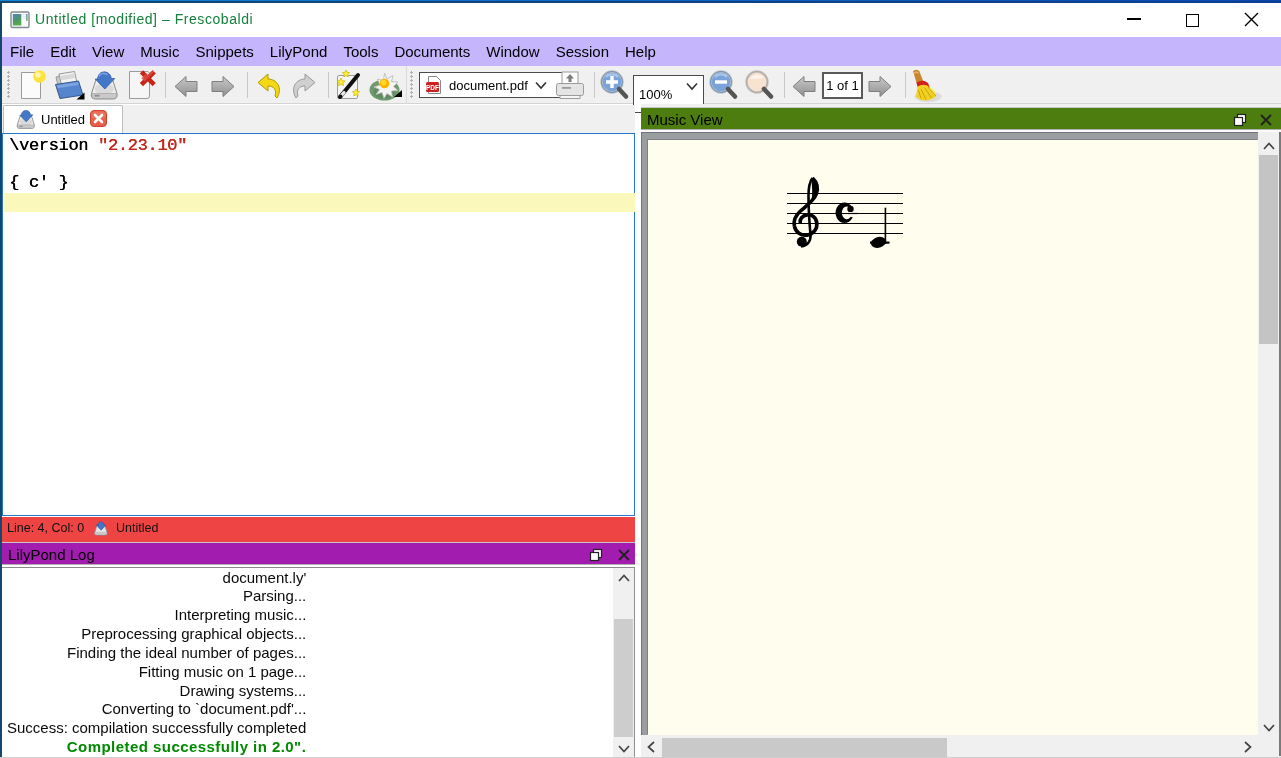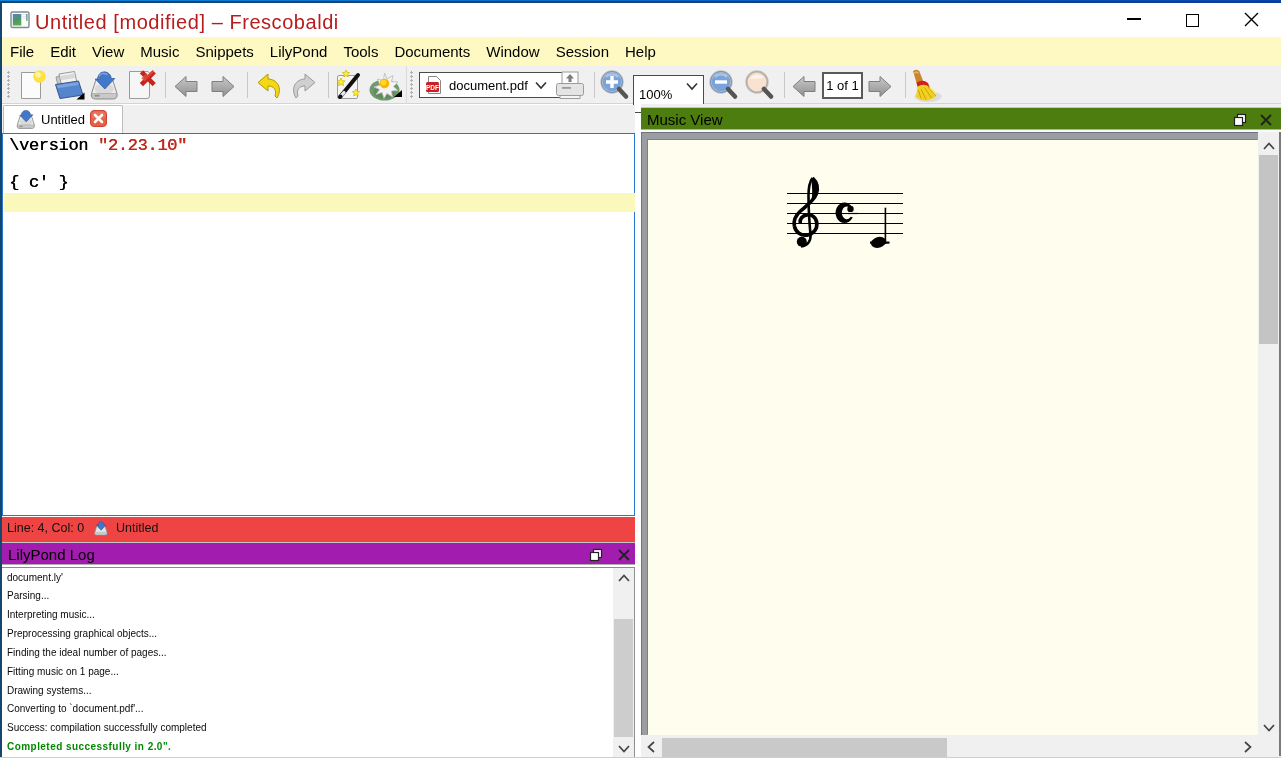--- a/index.html
+++ b/index.html
@@ -7,26 +7,26 @@
 body { font-family:"Liberation Sans", sans-serif; position:relative; background:#ffffff; }
 .abs { position:absolute; }
 
 
 #topline1 { top:0; left:0; width:1281px; height:1px; background:linear-gradient(to right,#0c85da,#0b45ae); }
 #topline2 { top:1px; left:0; width:1281px; height:2px; background:linear-gradient(to right,#15466c,#0c3f92); }
 #leftborder { top:1px; left:0; width:2px; height:757px; background:#15466c; }
 
 
 #titlebar { top:3px; left:2px; width:1279px; height:34px; background:#ffffff; }
-#titletext { top:11px; left:35px; font-size:20px; letter-spacing:0.55px; color:#b91c1c; }
+#titletext { top:11px; left:35px; font-size:14px; letter-spacing:0.55px; color:#15803d; }
 #min { top:18px; left:1127px; width:14px; height:2px; background:#000; }
 #max { top:14px; left:1186px; width:13px; height:13px; border:1.2px solid #000; }
 
 
-#menubar { top:37px; left:2px; width:1279px; height:29px; background:#fef9c3; display:flex; align-items:center; font-size:15px; color:#000; }
+#menubar { top:37px; left:2px; width:1279px; height:29px; background:#c4b5fd; display:flex; align-items:center; font-size:15px; color:#000; }
 #menubar span { padding:0 8px; }
 
 
 #toolbar { top:66px; left:2px; width:1279px; height:38px; background:#f0f0f0; border-bottom:1px solid #d4d4d4; }
 .tsep { position:absolute; top:6px; width:1px; height:26px; background:#c8c8c8; }
 .handle { position:absolute; top:5px; width:4px; height:28px;
   background-image:radial-gradient(circle at 1.5px 1.5px,#b0b0b0 1px,transparent 1.2px);
   background-size:4px 4px; }
 
 
@@ -37,21 +37,21 @@
 #tab { position:absolute; top:0; left:1px; width:120px; height:28px; background:#ffffff; border:1px solid #bdbdbd; border-bottom:none; border-radius:2px 2px 0 0; }
 #tabtext { position:absolute; left:39px; top:7px; font-size:13px; color:#000; }
 #editor { top:133px; left:2px; width:633px; height:383px; background:#ffffff; border:1.5px solid #2677cd; font-family:"Liberation Mono", monospace; font-size:17px; letter-spacing:-0.32px; line-height:18.7px; color:#000; text-shadow:0.4px 0 0 currentColor; }
 #edlines { position:absolute; top:3px; left:6px; white-space:pre; }
 #curline { position:absolute; top:59.1px; left:1px; width:631px; height:18.7px; background:#fbf8bb; }
 .str { color:#c2271b; }
 #statusbar { top:517px; left:2px; width:633px; height:38px; background:#ef4444; font-size:12.5px; color:#111; }
 #loghdr { top:542px; left:2px; width:633px; height:23px; background:#a21caf; border-top:1px solid #c6c6c6; border-bottom:1px solid #b0b0b0;text-align:right; }
 #logtitle { position:absolute; left:6px; top:3px; font-size:15px; color:#000; }
 #logbody { top:566.5px; left:2px; width:633px; height:191.5px; background:#ffffff; border-top:1px solid #8a8a8a; overflow:hidden; }
-#loglines { position:absolute; top:1px; left:5px; font-size:10px; line-height:18.85px; color:#0a0a0a; white-space:pre; }
+#loglines { position:absolute; top:1px; left:5px; font-size:15px; line-height:18.85px; color:#0a0a0a; white-space:pre;text-align:right; }
 #loglines .ok { color:#008a00; font-weight:bold; letter-spacing:0.45px; }
 #logsb { position:absolute; left:611px; top:0; width:22px; height:191px; background:#f0f0f0; border-right:1.5px solid #8f8f8f; }
 #logthumb { position:absolute; left:1px; top:51px; width:19px; height:118px; background:#cdcdcd; }
 
 
 #rightcol { top:104px; left:641px; width:640px; height:654px; background:#f0f0f0; }
 #mvhdr { top:106.5px; left:641px; width:640px; height:23px; background:#4d7c0f; border-top:1px solid #c6c6c6; border-bottom:1px solid #b0b0b0; }
 #mvtitle { position:absolute; left:6px; top:3px; font-size:15px; color:#000; }
 #mvarea { top:132px; left:641px; width:617px; height:603px; background:#9b9ea1; border-top:1px solid #70757d; border-left:1.5px solid #72767c; }
 #mvpage { position:absolute; left:5.5px; top:7px; width:610px; height:595px; background:#fffdee; box-shadow:-1px -1px 0 #7d8186; }

